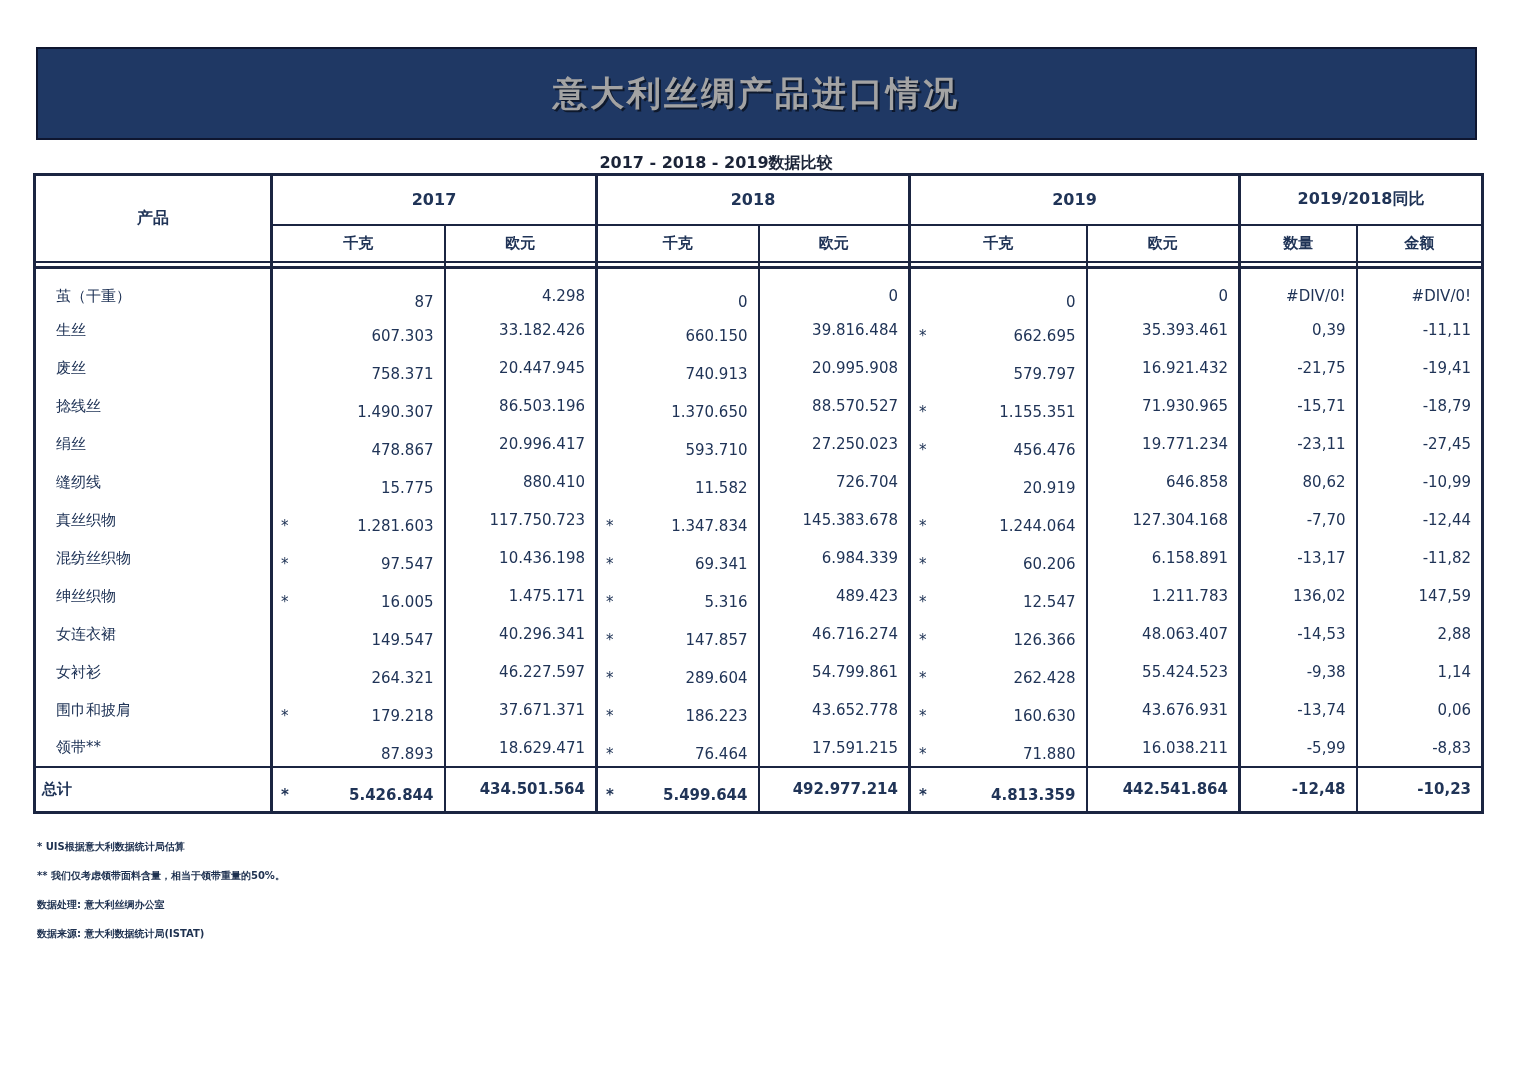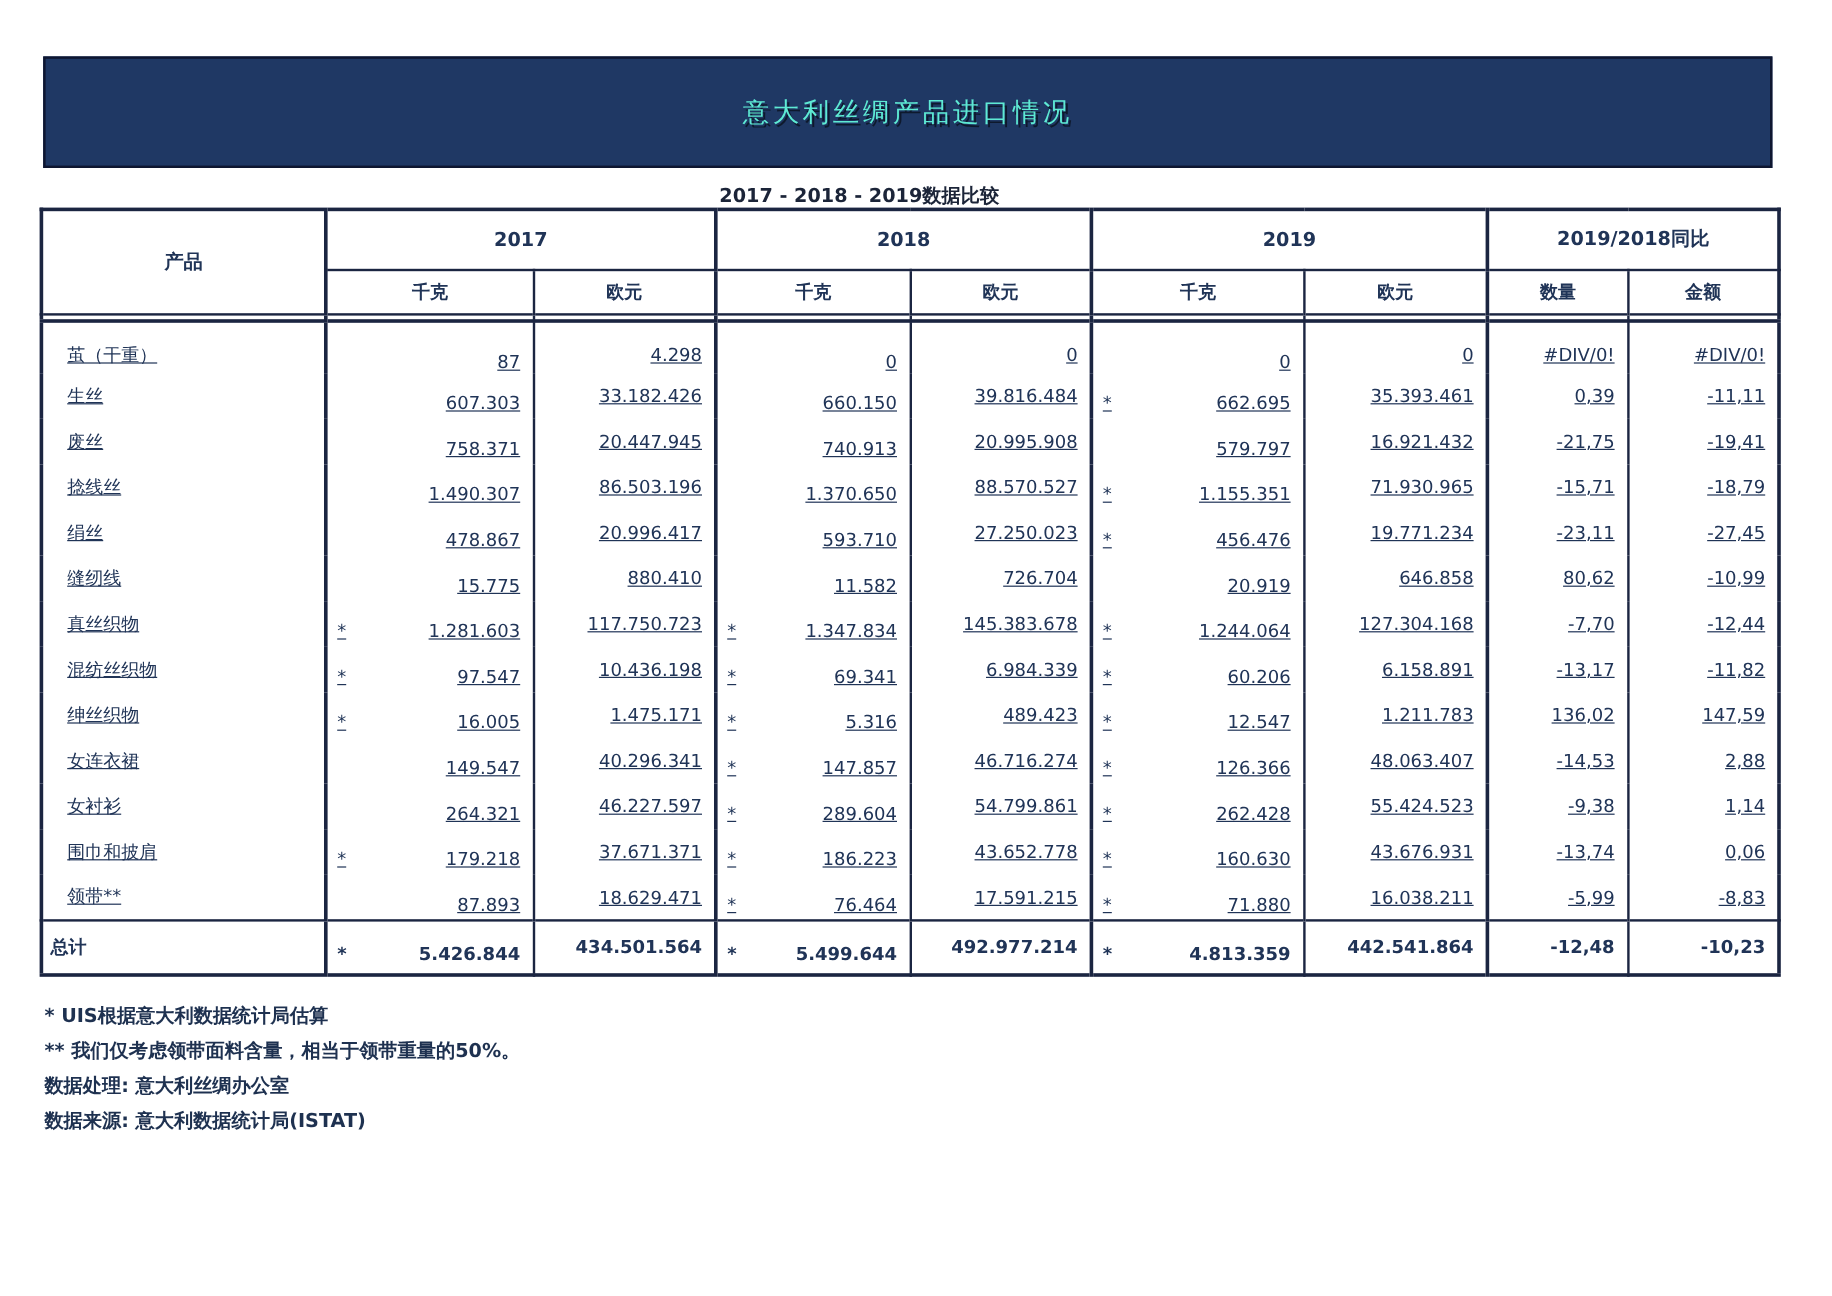--- a/index.html
+++ b/index.html
@@ -16,22 +16,22 @@
     overflow: hidden;
   }
   .banner {
     margin: 47px 0 0 36px;
     width: 1441px; height: 93px;
     background: var(--banner-bg);
     border: 2px solid #0e1630;
     display: flex; align-items: center; justify-content: center;
   }
   .banner-title {
-    color: #5eead4;
-    font-size: 22px; font-weight: normal; letter-spacing: 3px;
+    color: #a3a3a3;
+    font-size: 34px; font-weight: bold; letter-spacing: 3px;
     text-shadow: 2px 2px 0 rgba(0,0,0,0.55);
   }
   .subtitle {
     margin-top: 13px;
     width: 1448px; margin-left: 33px;
     text-align: center;
     transform: translateX(-41px);
     font-size: 16px; font-weight: bold; color: #1b2438;
     height: 20px; line-height: 20px;
   }
@@ -55,38 +55,38 @@
   tr.year-row { height: 50px; }
   tr.year-row th { border-bottom: 2px solid var(--border); font-size: 16px; }
   tr.year-row th.product-th {
     font-size: 16px;
     border-bottom: none;
     border-right: 3px solid var(--border);
   }
   tr.units-row { height: 37px; }
   tr.units-row th { font-size: 15px; }
   tr.spacer { height: 6px; border-top: 2px solid var(--border); border-bottom: 3px solid var(--border); }
-  tbody.rows tr { height: 38px; text-decoration: underline; }
+  tbody.rows tr { height: 38px; }
   tbody.rows tr:first-child td { padding-top: 12px; }
   tbody.rows td { vertical-align: middle; }
   td.product-cell { padding-left: 20px; text-align: left; }
   td.num { text-align: right; padding-right: 10px; font-variant-numeric: tabular-nums; }
   td.kg-cell .wrap { display: flex; justify-content: space-between; align-items: center; padding: 0 10px 0 8px; margin-top: 12px; }
   td.kg-cell .star { min-width: 10px; text-align: left; }
   td.kg-cell .val  { text-align: right; }
   tbody.total-body tr {
     height: 45px;
     border-top: 2px solid var(--border);
     border-bottom: 3px solid var(--border);
     font-weight: bold; font-size: 15px;
   }
   tbody.total-body td.product-cell { padding-left: 6px; }
   .footnotes { margin: 18px 0 0 37px; }
   .footnote {
-    font-size: 16px; font-weight: bold; color: #1e3150;
+    font-size: 10px; font-weight: bold; color: #1e3150;
     line-height: 29px; white-space: pre;
   }
 </style>
 </head>
 <body>
 
 <div class="page">
 
   <div class="banner">
     <div class="banner-title">意大利丝绸产品进口情况</div>

